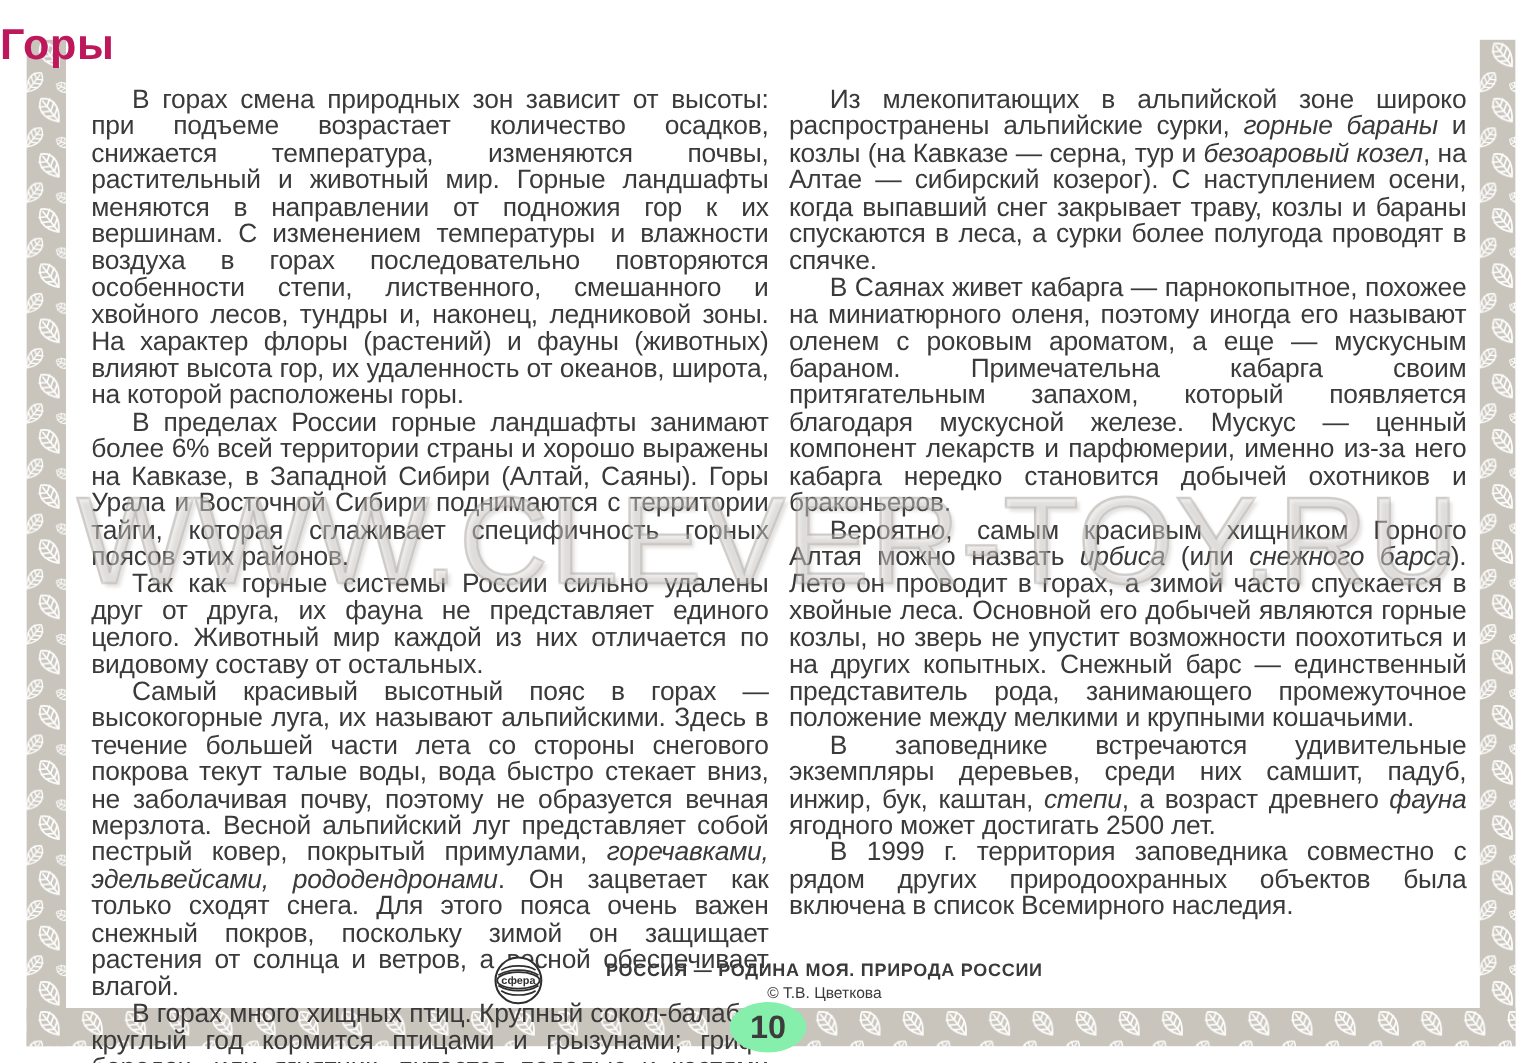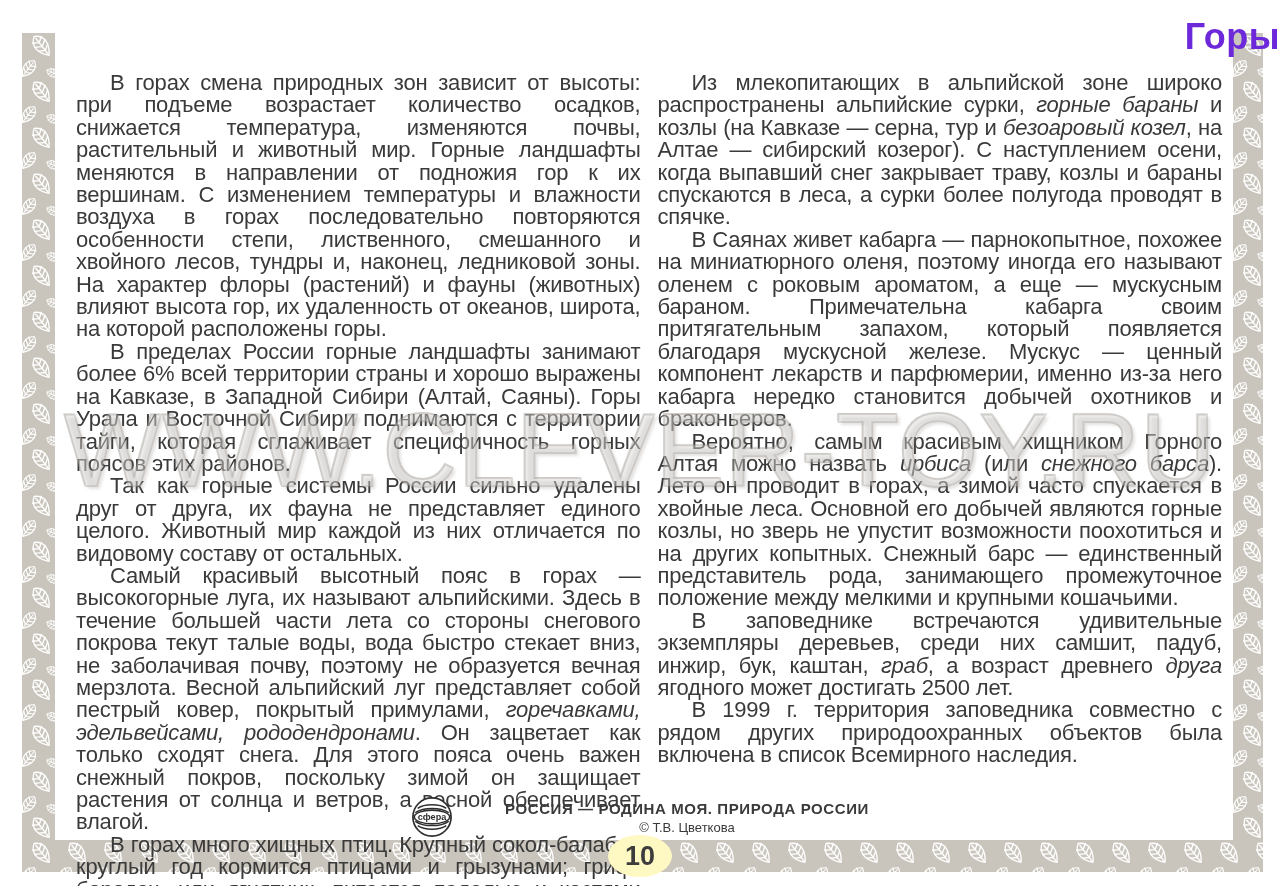--- a/index.html
+++ b/index.html
@@ -5,22 +5,22 @@
   * { margin:0; padding:0; box-sizing:border-box; }
   html,body { width:1280px; height:886px; background:#ffffff; overflow:hidden; }
   body { font-family:"Liberation Sans","DejaVu Sans",sans-serif; color:#3a3a3a; position:relative; }
 
   
   .strip { position:absolute; display:block; }
   .strip-left   { left:22px;  top:33px; width:33px;  height:839px; }
   .strip-right  { left:1233px;top:33px; width:30px;  height:839px; }
   .strip-bottom { left:22px;  top:840px; width:1241px; height:32px; }
 
-  .page-title { position:absolute; top:16px; left:0; width:100%; text-align:right;
-                font-size:36px; font-weight:bold; color:#6d28d9; letter-spacing:0.5px; }
+  .page-title { position:absolute; top:16px; left:0; width:100%; text-align:left;
+                font-size:36px; font-weight:bold; color:#be185d; letter-spacing:0.5px; }
 
   .columns { position:absolute; top:72px; left:76px; width:1146px; display:flex; gap:17px; }
   .col { flex:1 1 0; font-size:22px; line-height:22.4px; letter-spacing:-0.2px; }
   .para { text-align:justify; text-indent:34px; hyphens:auto; -webkit-hyphens:auto; }
   .para.no-indent { text-indent:0; }
   .para em { }
 
   
   .watermark { position:absolute; top:392px; left:40px; width:1200px; text-align:center;
                font-size:103px; font-weight:normal; letter-spacing:1px; white-space:nowrap;
@@ -32,21 +32,21 @@
   
   .footer { position:absolute; top:796px; left:0; width:100%; display:flex;
             justify-content:center; align-items:center; gap:24px; }
   .footer-text { display:flex; flex-direction:column; align-items:center;margin-left:28px; }
   .series-title { font-size:15px; font-weight:bold; letter-spacing:0.6px; color:#3a3a3a; }
   .copyright { font-size:13px; margin-top:3px; color:#3a3a3a; }
   .logo { width:42px; height:42px; }
 
   
   .page-badge { position:absolute; left:608px; top:835px; width:64px; height:42px;
-                background:#fef9c3; border-radius:50%;
+                background:#86efac; border-radius:50%;
                 display:flex; align-items:center; justify-content:center; }
   .page-number { font-size:27px; font-weight:bold; color:#3c3c3c; }
 </style>
 </head>
 <body>
 
 <svg class="strip strip-left" aria-hidden="true">
   <defs>
     <g id="leafShape" stroke="#ffffff" fill="none" stroke-width="1.4" stroke-linecap="round">
       <path d="M0,-11 C7.5,-6.5 9.5,2.5 0,13 C-9.5,2.5 -7.5,-6.5 0,-11 Z"></path>
@@ -76,21 +76,21 @@
       <p class="para"><span>В горах смена природных зон зависит от высоты: при подъеме возрастает количество осадков, снижается температура, изменяются почвы, растительный и животный мир. Горные ландшафты меняются в направлении от подножия гор к их вершинам. С изменением температуры и влажности воздуха в горах последовательно повторяются особенности степи, лиственного, смешанного и хвойного лесов, тундры и, наконец, ледниковой зоны. На характер флоры (растений) и фауны (животных) влияют высота гор, их удаленность от океанов, широта, на которой расположены горы.</span></p>
       <p class="para"><span>В пределах России горные ландшафты занимают более 6% всей территории страны и хорошо выражены на Кавказе, в Западной Сибири (Алтай, Саяны). Горы Урала и Восточной Сибири поднимаются с территории тайги, которая сглаживает специфичность горных поясов этих районов.</span></p>
       <p class="para"><span>Так как горные системы России сильно удалены друг от друга, их фауна не представляет единого целого. Животный мир каждой из них отличается по видовому составу от остальных.</span></p>
       <p class="para"><span>Самый красивый высотный пояс в горах — высокогорные луга, их называют альпийскими. Здесь в течение большей части лета со стороны снегового покрова текут талые воды, вода быстро стекает вниз, не заболачивая почву, поэтому не образуется вечная мерзлота. Весной альпийский луг представляет собой пестрый ковер, покрытый примулами, </span><em>горечавками, эдельвейсами, рододендронами</em><span>. Он зацветает как только сходят снега. Для этого пояса очень важен снежный покров, поскольку зимой он защищает растения от солнца и ветров, а весной обеспечивает влагой.</span></p>
       <p class="para"><span>В горах много хищных птиц. Крупный сокол-балабан круглый год кормится птицами и грызунами; гриф-бородач, или ягнятник, питается падалью и костями павших животных; беркут, хищник</span></p>
     </div>
   <div class="col">
       <p class="para"><span>Из млекопитающих в альпийской зоне широко распространены альпийские сурки, </span><em>горные бараны</em><span> и козлы (на Кавказе — серна, тур и </span><em>безоаровый козел</em><span>, на Алтае — сибирский козерог). С наступлением осени, когда выпавший снег закрывает траву, козлы и бараны спускаются в леса, а сурки более полугода проводят в спячке.</span></p>
       <p class="para"><span>В Саянах живет кабарга — парнокопытное, похожее на миниатюрного оленя, поэтому иногда его называют оленем с роковым ароматом, а еще — мускусным бараном. Примечательна кабарга своим притягательным запахом, который появляется благодаря мускусной железе. Мускус — ценный компонент лекарств и парфюмерии, именно из-за него кабарга нередко становится добычей охотников и браконьеров.</span></p>
       <p class="para"><span>Вероятно, самым красивым хищником Горного Алтая можно назвать </span><em>ирбиса</em><span> (или </span><em>снежного барса</em><span>). Лето он проводит в горах, а зимой часто спускается в хвойные леса. Основной его добычей являются горные козлы, но зверь не упустит возможности поохотиться и на других копытных. Снежный барс — единственный представитель рода, занимающего промежуточное положение между мелкими и крупными кошачьими.</span></p>
-      <p class="para"><span>В заповеднике встречаются удивительные экземпляры деревьев, среди них самшит, падуб, инжир, бук, каштан, </span><em>граб</em><span>, а возраст древнего </span><em>друга</em><span> ягодного может достигать 2500 лет.</span></p>
+      <p class="para"><span>В заповеднике встречаются удивительные экземпляры деревьев, среди них самшит, падуб, инжир, бук, каштан, </span><em>степи</em><span>, а возраст древнего </span><em>фауна</em><span> ягодного может достигать 2500 лет.</span></p>
       <p class="para"><span>В 1999 г. территория заповедника совместно с рядом других природоохранных объектов была включена в список Всемирного наследия.</span></p>
     </div>
 </div>
 
 <div class="watermark">WWW.CLEVER-TOY.RU</div>
 
 <div class="footer">
   <svg class="logo" viewBox="0 0 44 44" aria-hidden="true">
     <circle cx="22" cy="22" r="20" fill="#ffffff" stroke="#2e2e2e" stroke-width="1.8"></circle>
     <g stroke="#2e2e2e" stroke-width="1.5" fill="none">

